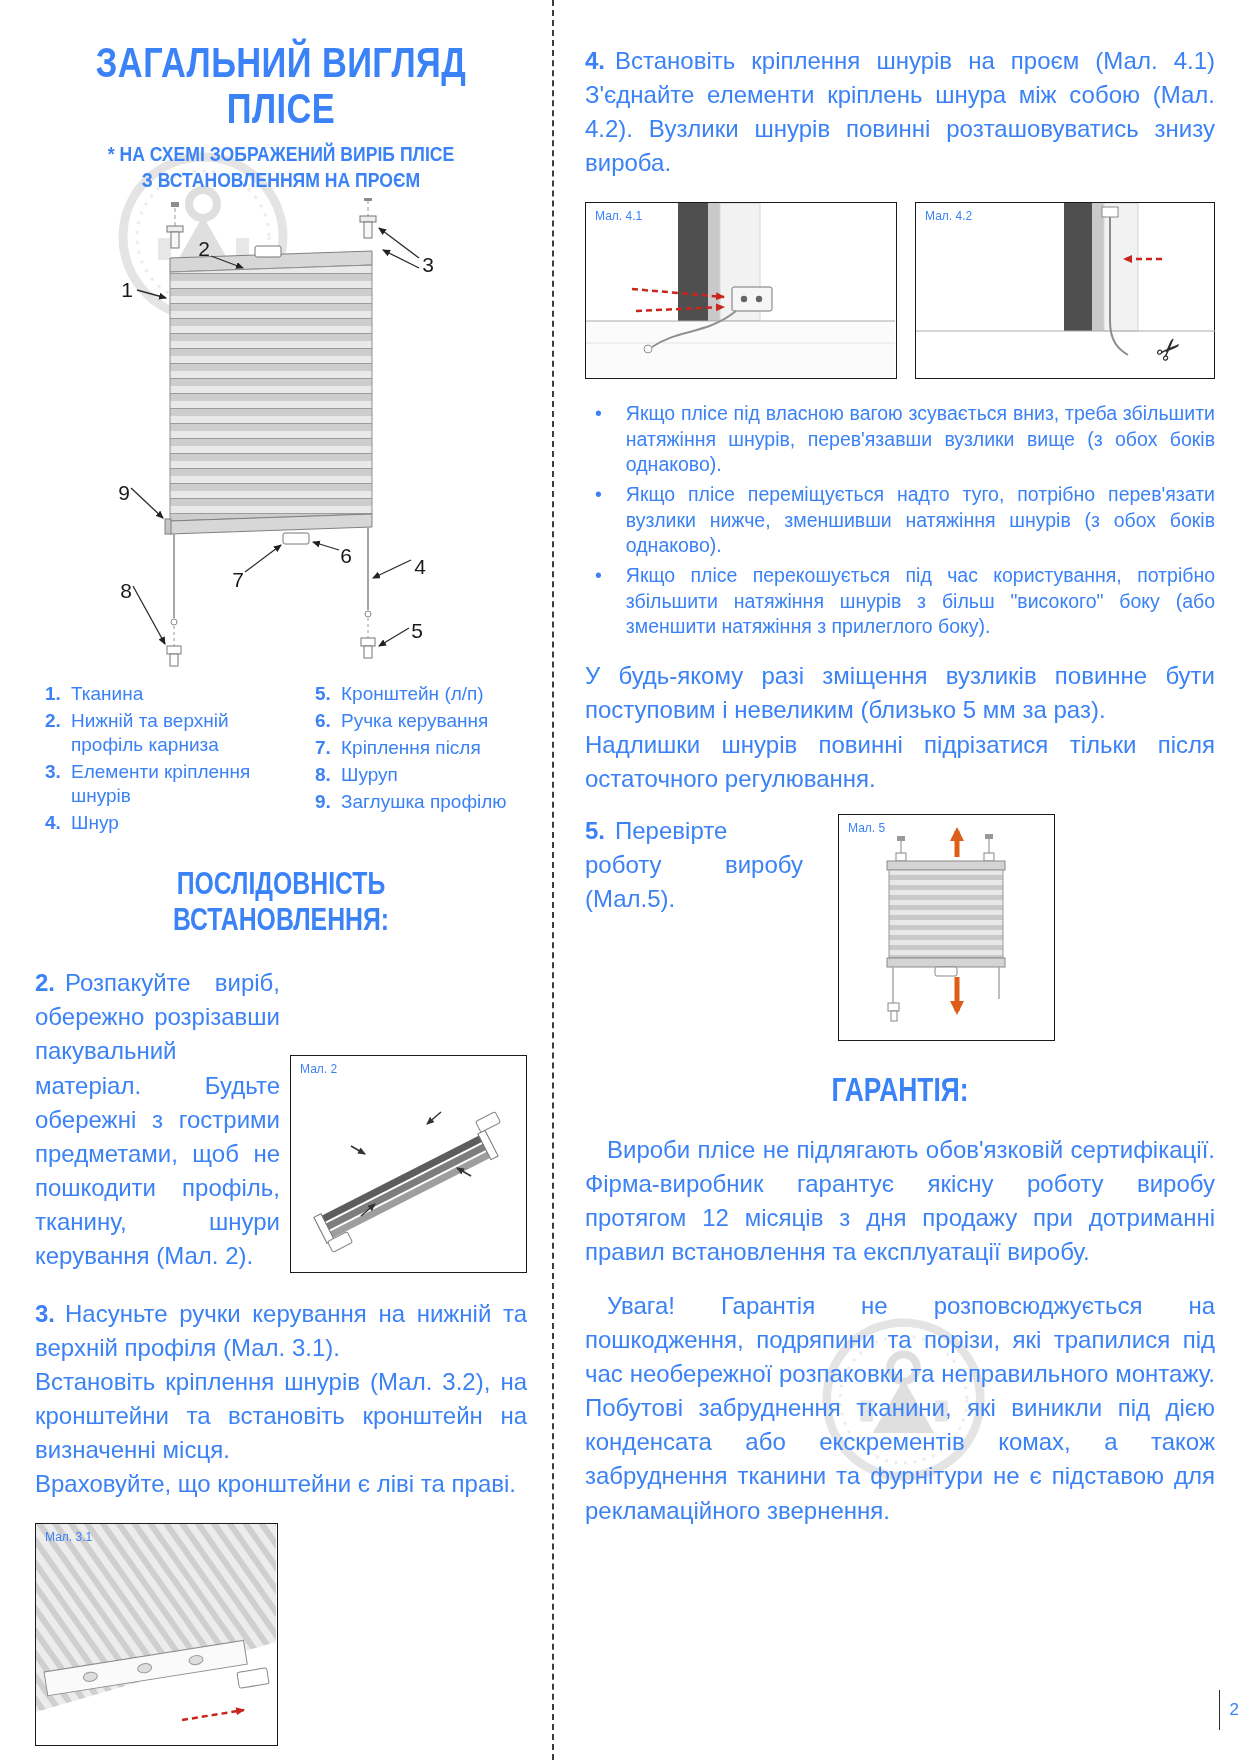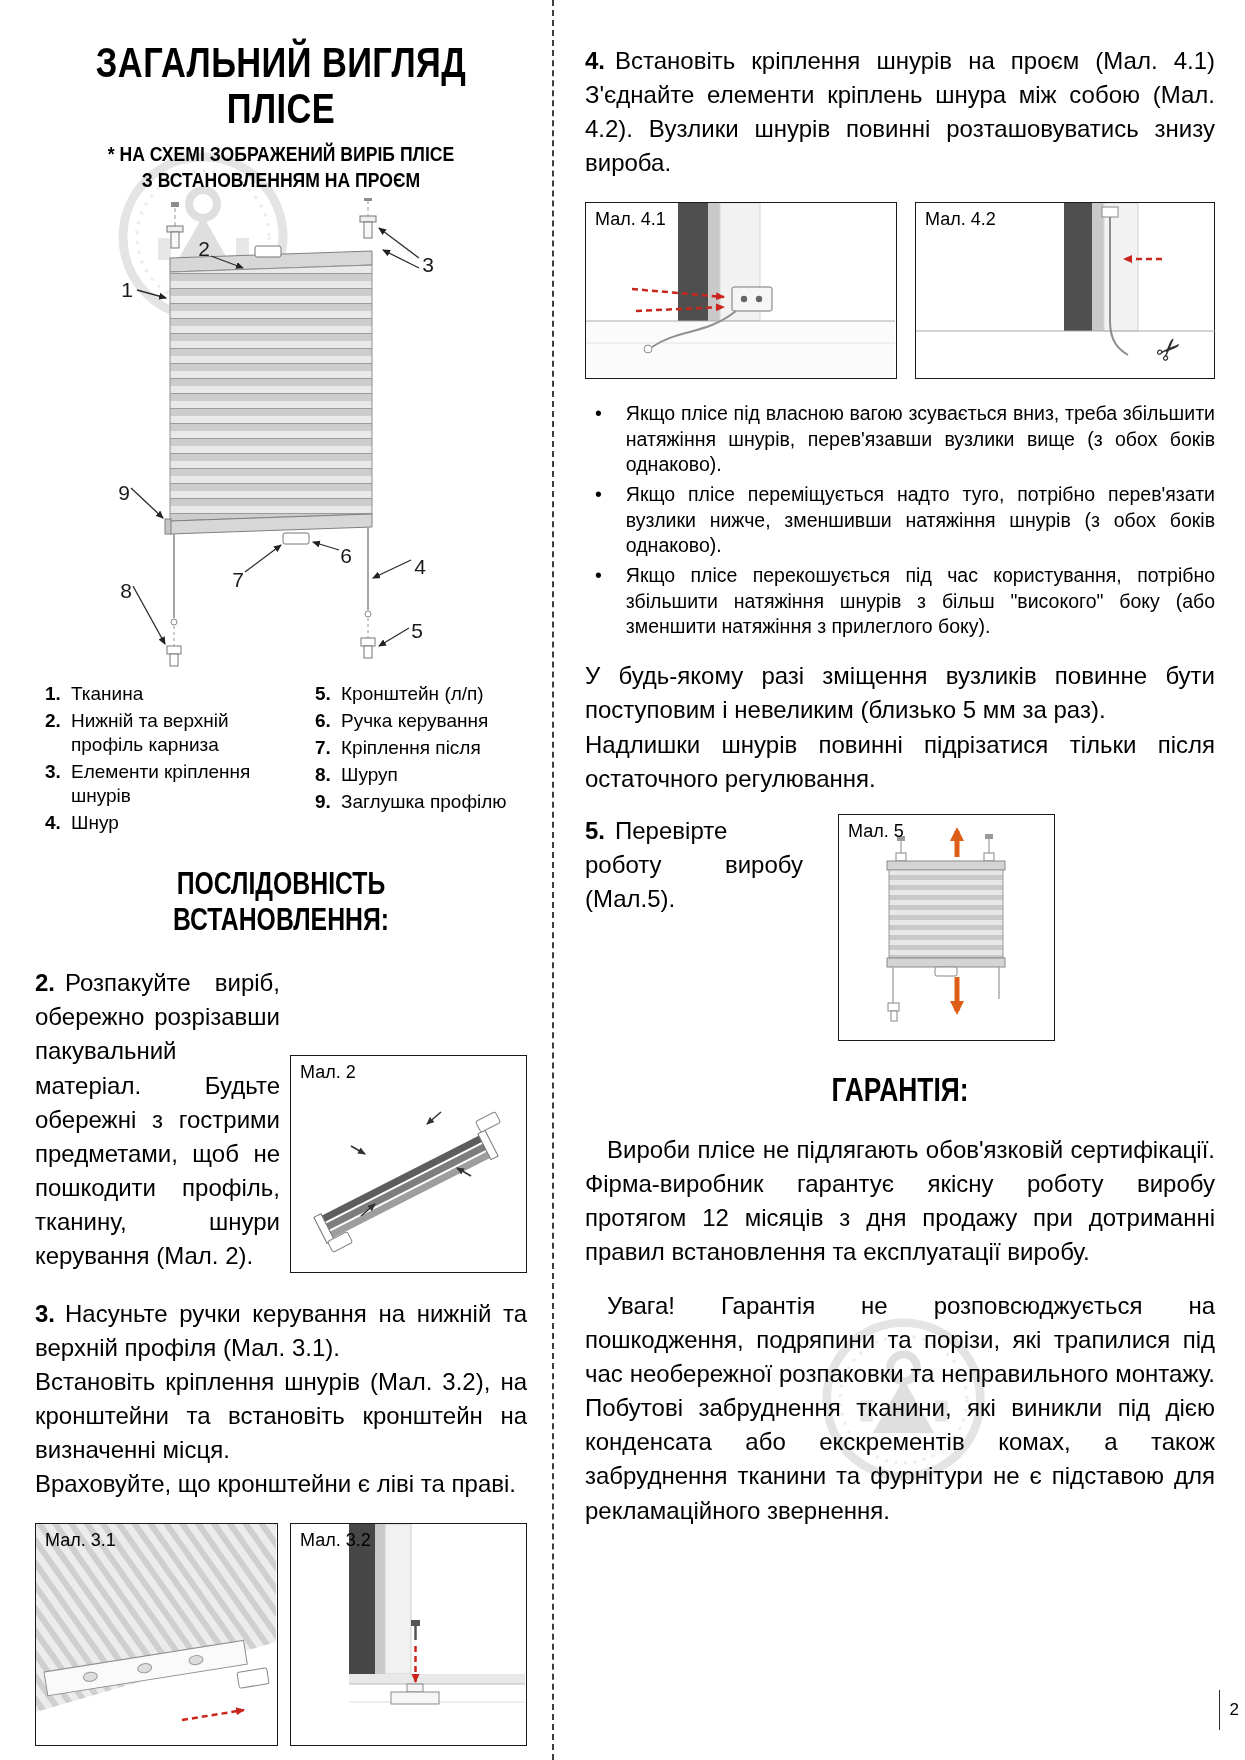--- a/index.html
+++ b/index.html
@@ -1,18 +1,18 @@
 <!DOCTYPE html>
 <html><head>
 <meta charset="utf-8">
 <style>
   html,body{margin:0;padding:0;background:#ffffff;}
   .page{
     position:relative;width:1245px;height:1760px;background:#fff;overflow:hidden;
-    font-family:"Liberation Sans", sans-serif;color:#000000;
+    font-family:"Liberation Sans", sans-serif;color:#3b82f6;
   }
   .divider{position:absolute;left:552px;top:0;height:1760px;border-left:2px dashed #3d3d3d;}
   .watermark{position:absolute;z-index:0;}
   .wm-top{left:116px;top:150px;}
   .wm-bottom{left:820px;top:1316px;}
   .col-left{position:absolute;left:35px;top:40px;width:492px;z-index:1;}
   .col-right{position:absolute;left:585px;top:44px;width:630px;z-index:1;}
 
   .doc-title{margin:0;text-align:center;font-weight:bold;font-size:42px;line-height:1.1;
     transform:scaleX(0.82);letter-spacing:.5px;}
@@ -36,21 +36,21 @@
   .body-text{margin:0;font-size:24px;line-height:1.42;text-align:justify;}
   .step-num{font-weight:bold;margin-right:10px;}
   .seg{display:block;}
 
   .step2-row{display:flex;gap:10px;margin-top:28px;align-items:flex-end;}
   .step2-text{width:245px;flex:0 0 auto;}
   .step3{margin-top:24px;}
   .figs-row{display:flex;justify-content:space-between;margin-top:22px;}
 
   .fig-box{position:relative;border:1.6px solid #1a1a1a;background:#fff;box-sizing:border-box;flex:0 0 auto;}
-  .fig-label{position:absolute;top:6px;left:9px;font-size:18px;z-index:2;}
+  .fig-label{position:absolute;top:6px;left:9px;font-size:12px;z-index:2;}
   .fig-box svg{position:absolute;left:0;top:0;}
   .fig2{width:237px;height:218px;}
   .fig31{width:243px;height:223px;}
   .fig32{width:237px;height:223px;}
   .fig41{width:312px;height:177px;}
   .fig42{width:300px;height:177px;}
   .fig5{width:217px;height:227px;}
 
   .bullet-list{margin-top:22px;}
   .bullet-item{display:flex;font-size:19.5px;line-height:1.3;margin-bottom:5px;padding-left:10px;}
@@ -269,41 +269,20 @@
           </defs>
           <polygon points="0,0 240,0 240,118 0,188" fill="url(#diag31)"></polygon>
           <g transform="translate(8,148) rotate(-9)">
             <rect x="0" y="0" width="202" height="24" fill="#fafafa" stroke="#8f8f8f"></rect>
             <ellipse cx="45" cy="12" rx="7" ry="4.5" fill="#dddddd" stroke="#999"></ellipse>
             <ellipse cx="100" cy="12" rx="7" ry="4.5" fill="#dddddd" stroke="#999"></ellipse>
             <ellipse cx="152" cy="12" rx="7" ry="4.5" fill="#dddddd" stroke="#999"></ellipse>
           </g>
           <rect x="202" y="146" width="30" height="16" rx="2" transform="rotate(-9 217 154)" fill="#fff" stroke="#888"></rect>
           <line x1="146" y1="196" x2="208" y2="186" stroke="#c9251c" stroke-width="2.5" stroke-dasharray="6 4" marker-end="url(#ahr31)"></line>
-        </svg>
-      </div>
-      <div class="fig-box fig32">
-        <span class="fig-label">Мал. 3.2</span>
-        <svg width="234" height="220" viewBox="0 0 234 220">
-          <defs>
-            <marker id="ahr32" markerWidth="11" markerHeight="11" refX="8" refY="4" orient="auto" markerUnits="userSpaceOnUse">
-              <path d="M0,0 L9,4 L0,8 Z" fill="#c9251c"></path>
-            </marker>
-          </defs>
-          <rect x="58" y="0" width="26" height="150" fill="#474747"></rect>
-          <rect x="84" y="0" width="10" height="150" fill="#c9c9c9"></rect>
-          <rect x="94" y="0" width="26" height="150" fill="#f1f1f1" stroke="#cfcfcf"></rect>
-          <rect x="58" y="150" width="176" height="10" fill="#e9e9e9"></rect>
-          <line x1="58" y1="160" x2="234" y2="160" stroke="#bbb"></line>
-          <line x1="58" y1="178" x2="234" y2="178" stroke="#ddd"></line>
-          <rect x="120" y="96" width="9" height="6" fill="#555"></rect>
-          <line x1="124.5" y1="102" x2="124.5" y2="116" stroke="#555" stroke-width="2.5"></line>
-          <line x1="124.5" y1="122" x2="124.5" y2="158" stroke="#c9251c" stroke-width="2.5" stroke-dasharray="6 4" marker-end="url(#ahr32)"></line>
-          <rect x="116" y="160" width="16" height="8" fill="#f6f6f6" stroke="#8a8a8a"></rect>
-          <rect x="100" y="168" width="48" height="12" fill="#f6f6f6" stroke="#8a8a8a"></rect>
         </svg>
       </div>
     </div>
   </div>
 
   <div class="col-right">
     <p class="body-text">
       <span class="step-num">4.</span><span>Встановіть кріплення шнурів на проєм (Мал. 4.1) З'єднайте елементи кріплень шнура між собою (Мал. 4.2). Вузлики шнурів повинні розташовуватись знизу вироба.</span>
     </p>
 

